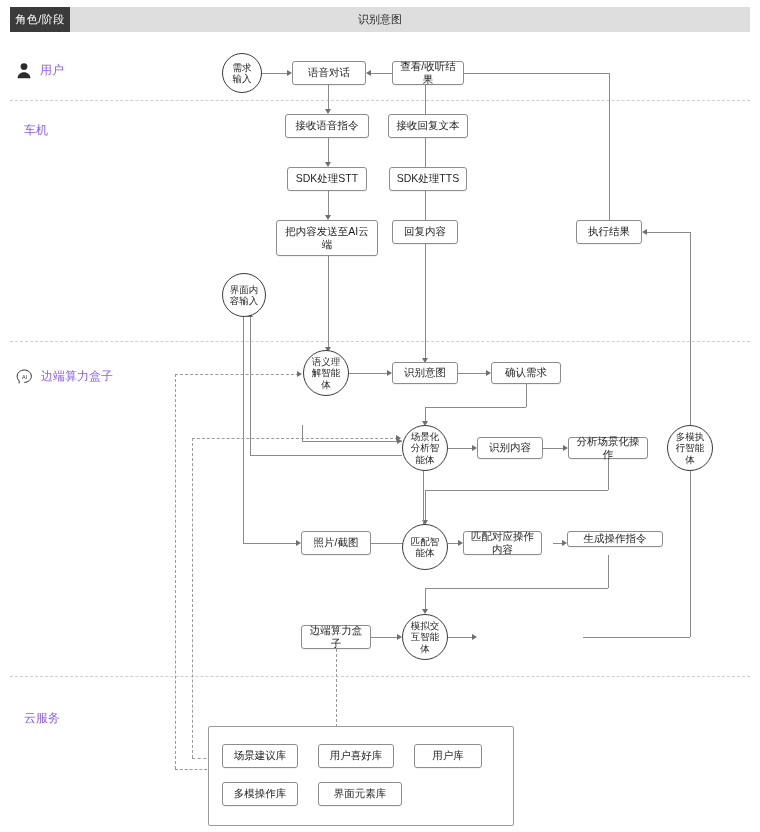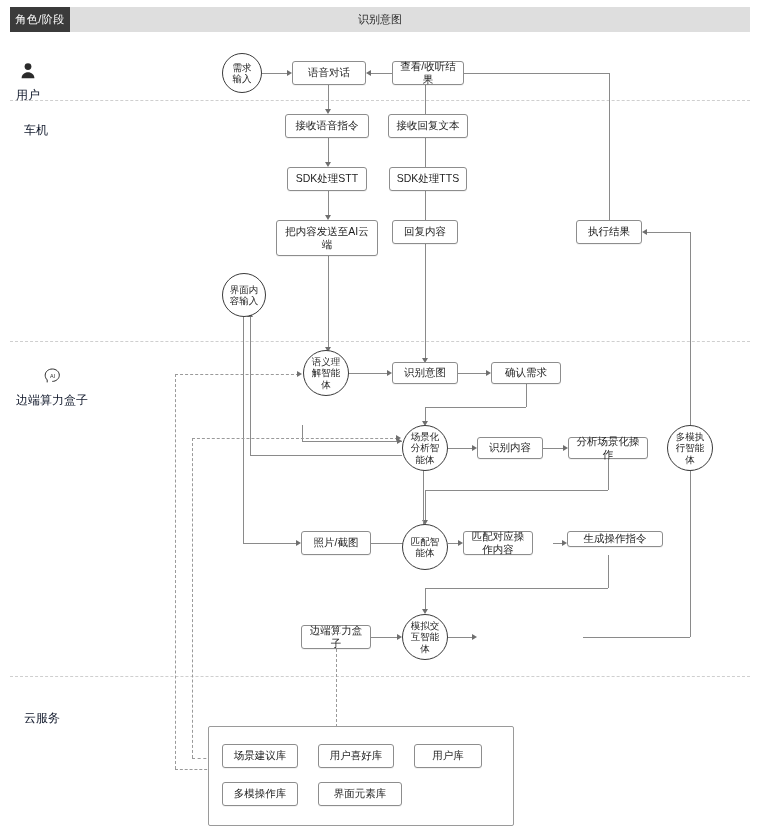--- a/index.html
+++ b/index.html
@@ -17,22 +17,22 @@
   .hdr{position:absolute;left:0;top:0;width:760px;height:38px;}
   .hdr-bg{position:absolute;left:10px;top:7px;width:740px;height:25px;background:#dedede;}
   .hdr-badge{position:absolute;left:10px;top:7px;width:60px;height:25px;background:#3b3b3b;
     color:#fff;font-size:11px;display:flex;align-items:center;justify-content:center;letter-spacing:.5px;}
   .hdr-title{position:absolute;left:10px;top:7px;width:740px;height:25px;
     display:flex;align-items:center;justify-content:center;font-size:11px;color:#2a2a2a;}
 
   
   .lane-div{position:absolute;left:10px;width:740px;height:0;
     border-top:1px dashed #cfcfcf;}
-  .lane-label{position:absolute;font-size:12px;color:#0f172a;white-space:nowrap;
-    display:flex;align-items:center;gap:8px;flex-direction:column;}
+  .lane-label{position:absolute;font-size:12px;color:#8b5cf6;white-space:nowrap;
+    display:flex;align-items:center;gap:8px;}
   .lane-label .txt{font-size:12px;}
 
   
   .ico{display:inline-block;line-height:0;}
 
   
   .node{position:absolute;box-sizing:border-box;background:#fff;border:1px solid #8d8d8d;
     border-radius:3px;display:flex;align-items:center;justify-content:center;
     font-size:10.5px;color:#1d1d1d;text-align:center;line-height:1.25;
     box-shadow:0 1px 0 rgba(0,0,0,.05);padding:0 4px;}
@@ -286,21 +286,21 @@
   </div>
 
   <div class="node" style="left:301px;top:531px;width:70px;height:24px">
     <span>照片/截图</span>
   </div>
 
   <div class="circ" style="left:402px;top:524px;width:46px;height:46px">
     <span>匹配智<br>能体</span>
   </div>
 
-  <div class="node" style="left:463px;top:531px;width:70px;height:24px">
+  <div class="node" style="left:463px;top:531px;width:79px;height:24px">
     <span>匹配对应操作内容</span>
   </div>
 
   <div class="node" style="left:567px;top:531px;width:96px;height:16px">
     <span>生成操作指令</span>
   </div>
 
   <div class="node" style="left:301px;top:625px;width:70px;height:24px">
     <span>边端算力盒子</span>
   </div>

